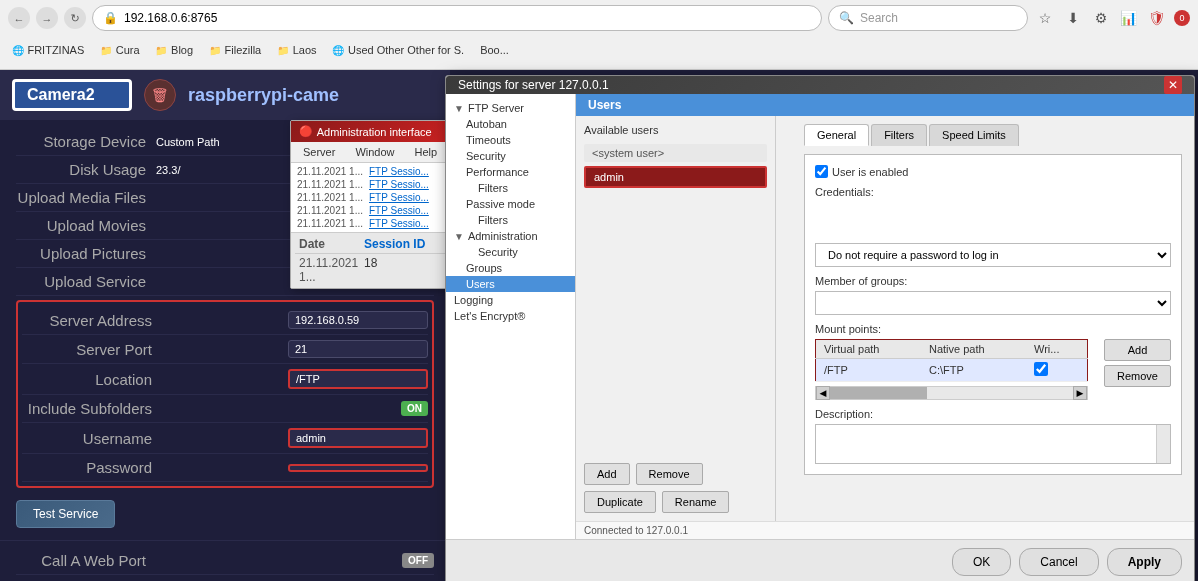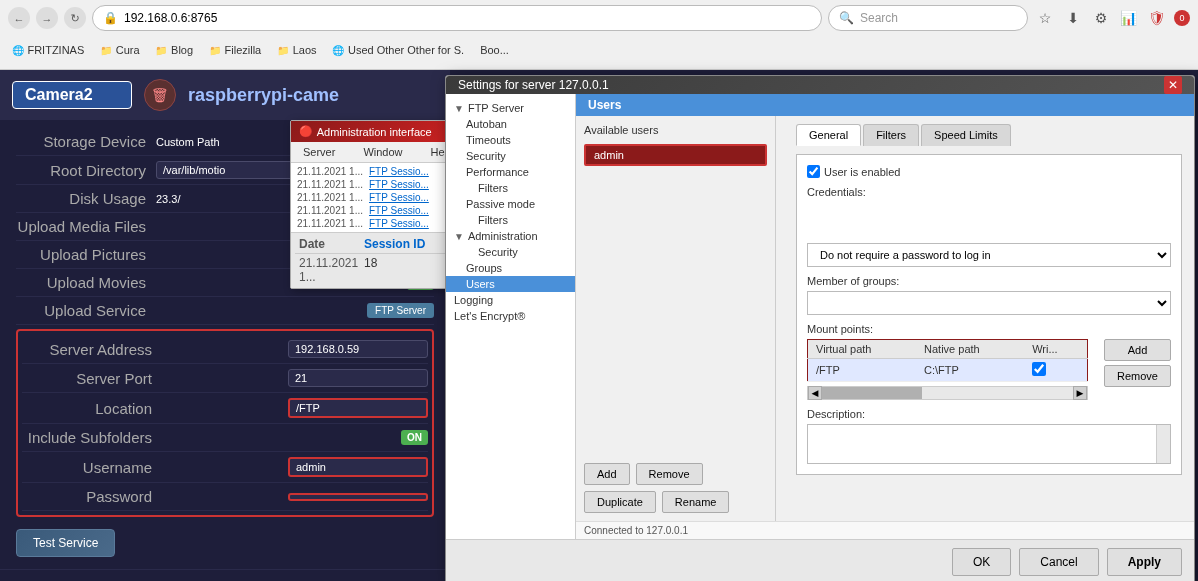--- a/index.html
+++ b/index.html
@@ -102,21 +102,21 @@
     .camera-header {
       background: #2a2a4a;
       padding: 8px 12px;
       display: flex;
       align-items: center;
       gap: 12px;
       height: 50px;
     }
     .camera-name-box {
       background: #2a5298;
-      border: 1px solid #ffffff;
+      border: 3px solid #ffffff;
       border-radius: 4px;
       padding: 4px 12px;
       font-size: 16px;
       font-weight: bold;
       color: white;
       min-width: 120px;
     }
     .trash-btn {
       background: #5a3030;
       border: 1px solid #8b4444;
@@ -231,21 +231,21 @@
       background: linear-gradient(135deg, #8b1a1a, #cc2222);
       color: white;
       padding: 4px 8px;
       font-size: 11px;
       display: flex;
       align-items: center;
       gap: 4px;
     }
     .admin-menu-bar {
       display: flex;
-      gap: 12px;
+      gap: 4px;
       padding: 2px 4px;
       background: #f0f0f0;
       border-bottom: 1px solid #ccc;
     }
     .admin-menu-item {
       padding: 2px 8px;
       font-size: 11px;
       cursor: pointer;
       color: #333;
     }
@@ -336,21 +336,21 @@
     .users-header {
       background: #4a90d9;
       color: white;
       padding: 4px 12px;
       font-size: 12px;
       font-weight: bold;
     }
     .users-content {
       display: flex;
       flex: 1;
-      gap: 8px;
+      gap: 16px;
     }
     .users-list-panel {
       width: 200px;
       border-right: 1px solid #ccc;
       padding: 8px;
       display: flex;
       flex-direction: column;
       gap: 4px;
     }
     .users-list-label {
@@ -574,21 +574,21 @@
       display: flex;
       justify-content: flex-end;
       gap: 8px;
       background: #e8e8e8;
       border-top: 1px solid #ccc;
     }
     .footer-btn {
       padding: 6px 20px;
       font-size: 12px;
       cursor: pointer;
-      border-radius: 2px;
+      border-radius: 12px;
     }
     .btn-ok {
       background: #e0e0e0;
       border: 1px solid #aaa;
     }
     .btn-cancel {
       background: #e0e0e0;
       border: 1px solid #aaa;
     }
     .btn-apply {
@@ -693,37 +693,33 @@
       <div class="trash-btn">🗑</div>
       <div class="camera-title-text">raspberrypi-came</div>
     </div>
 
     <div class="settings-panel">
       <div class="setting-row">
         <span class="setting-label">Storage Device</span>
         <span class="setting-value">Custom Path</span>
       </div>
       <div class="setting-row">
-        <span class="setting-label">Root Directory</span>
-        <span class="setting-value input-field">/var/lib/motio</span>
-      </div>
-      <div class="setting-row">
         <span class="setting-label">Disk Usage</span>
         <span class="setting-value">23.3/</span>
       </div>
       <div class="setting-row">
         <span class="setting-label">Upload Media Files</span>
         <span class="toggle-on">ON</span>
       </div>
       <div class="setting-row">
+        <span class="setting-label">Upload Movies</span>
+        <span class="toggle-on">ON</span>
+      </div>
+      <div class="setting-row">
         <span class="setting-label">Upload Pictures</span>
-        <span class="toggle-on">ON</span>
-      </div>
-      <div class="setting-row">
-        <span class="setting-label">Upload Movies</span>
         <span class="toggle-on">ON</span>
       </div>
       <div class="setting-row">
         <span class="setting-label">Upload Service</span>
         <span class="upload-server-badge">FTP Server</span>
       </div>
 
       <div class="red-box-section">
         <div class="setting-row">
           <span class="setting-label">Server Address</span>
@@ -866,20 +862,21 @@
           <span>Let's Encrypt®</span>
         </div>
       </div>
 
       <div class="ftp-users-panel">
         <div class="users-header">Users</div>
         <div class="users-content">
 
           <div class="users-list-panel">
             <div class="users-list-label">Available users</div>
+            <div class="user-item">&lt;system user&gt;</div>
             <div class="user-item selected">admin</div>
             <div class="users-buttons">
               <button class="users-btn">Add</button>
               <button class="users-btn">Remove</button>
               <button class="users-btn">Duplicate</button>
               <button class="users-btn">Rename</button>
             </div>
           </div>
 
           <div class="user-detail-panel">

